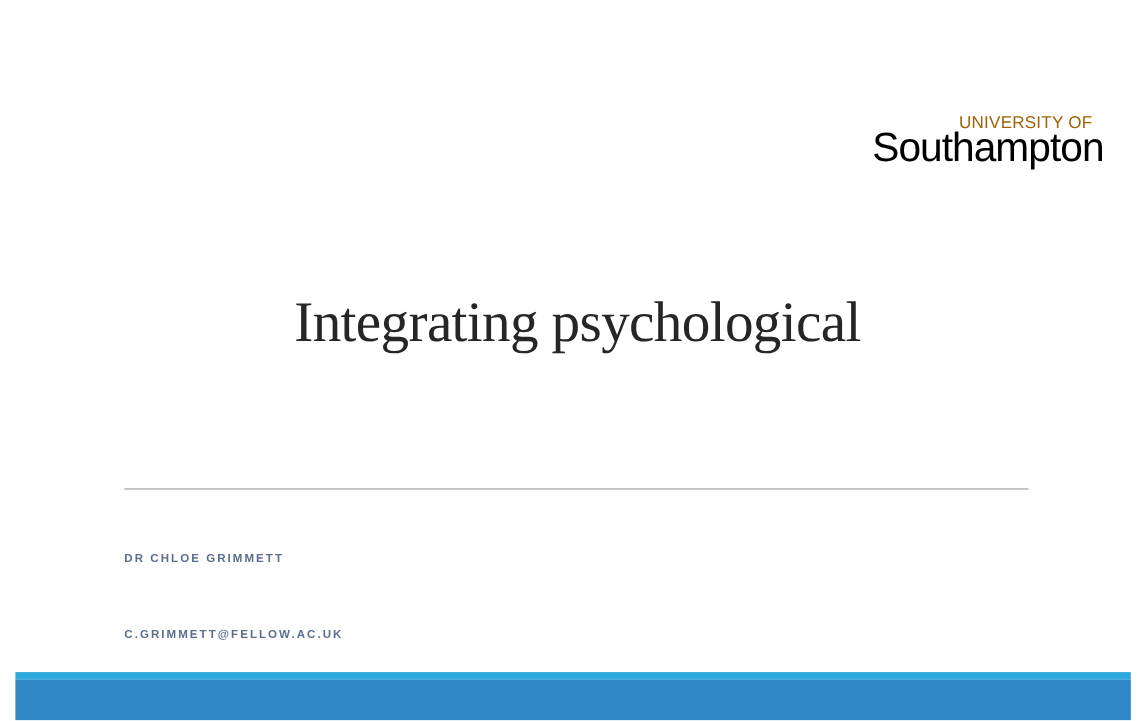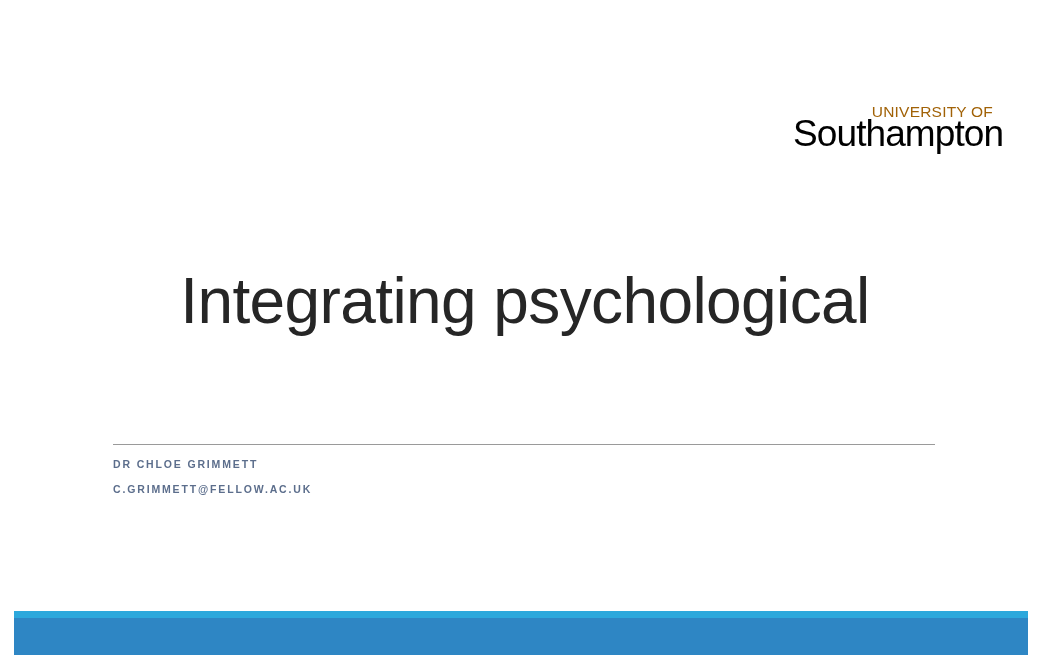--- a/index.html
+++ b/index.html
@@ -50,23 +50,23 @@
     white-space: nowrap;
   }
 
   
   .title {
     position: absolute;
     left: 60px;
     top: 262px;
     width: 930px;
     text-align: center;
-    font-family: Liberation Sans, sans-serif;
+    font-family: Liberation Serif, serif;
     font-weight: 300;
-    font-size: 64px;
+    font-size: 52px;
     line-height: 1.23;
     letter-spacing: -0.6px;
     color: #262626;
   }
   .title-line { display: block; white-space: nowrap; }
 
   
   .divider {
     position: absolute;
     left: 113px;
@@ -85,20 +85,21 @@
   }
   .subtitle-line {
     display: block;
     font-family: "Liberation Sans", sans-serif;
     font-size: 10.5px;
     font-weight: 600;
     letter-spacing: 1.85px;
     line-height: 24.7px;
     color: #5C6E8C;
     white-space: nowrap;
+    margin-top: 44px;
   }
 
   
   .accent-bar {
     position: absolute;
     left: 14px;
     top: 611px;
     width: 1014px;
     height: 44px;
   }

